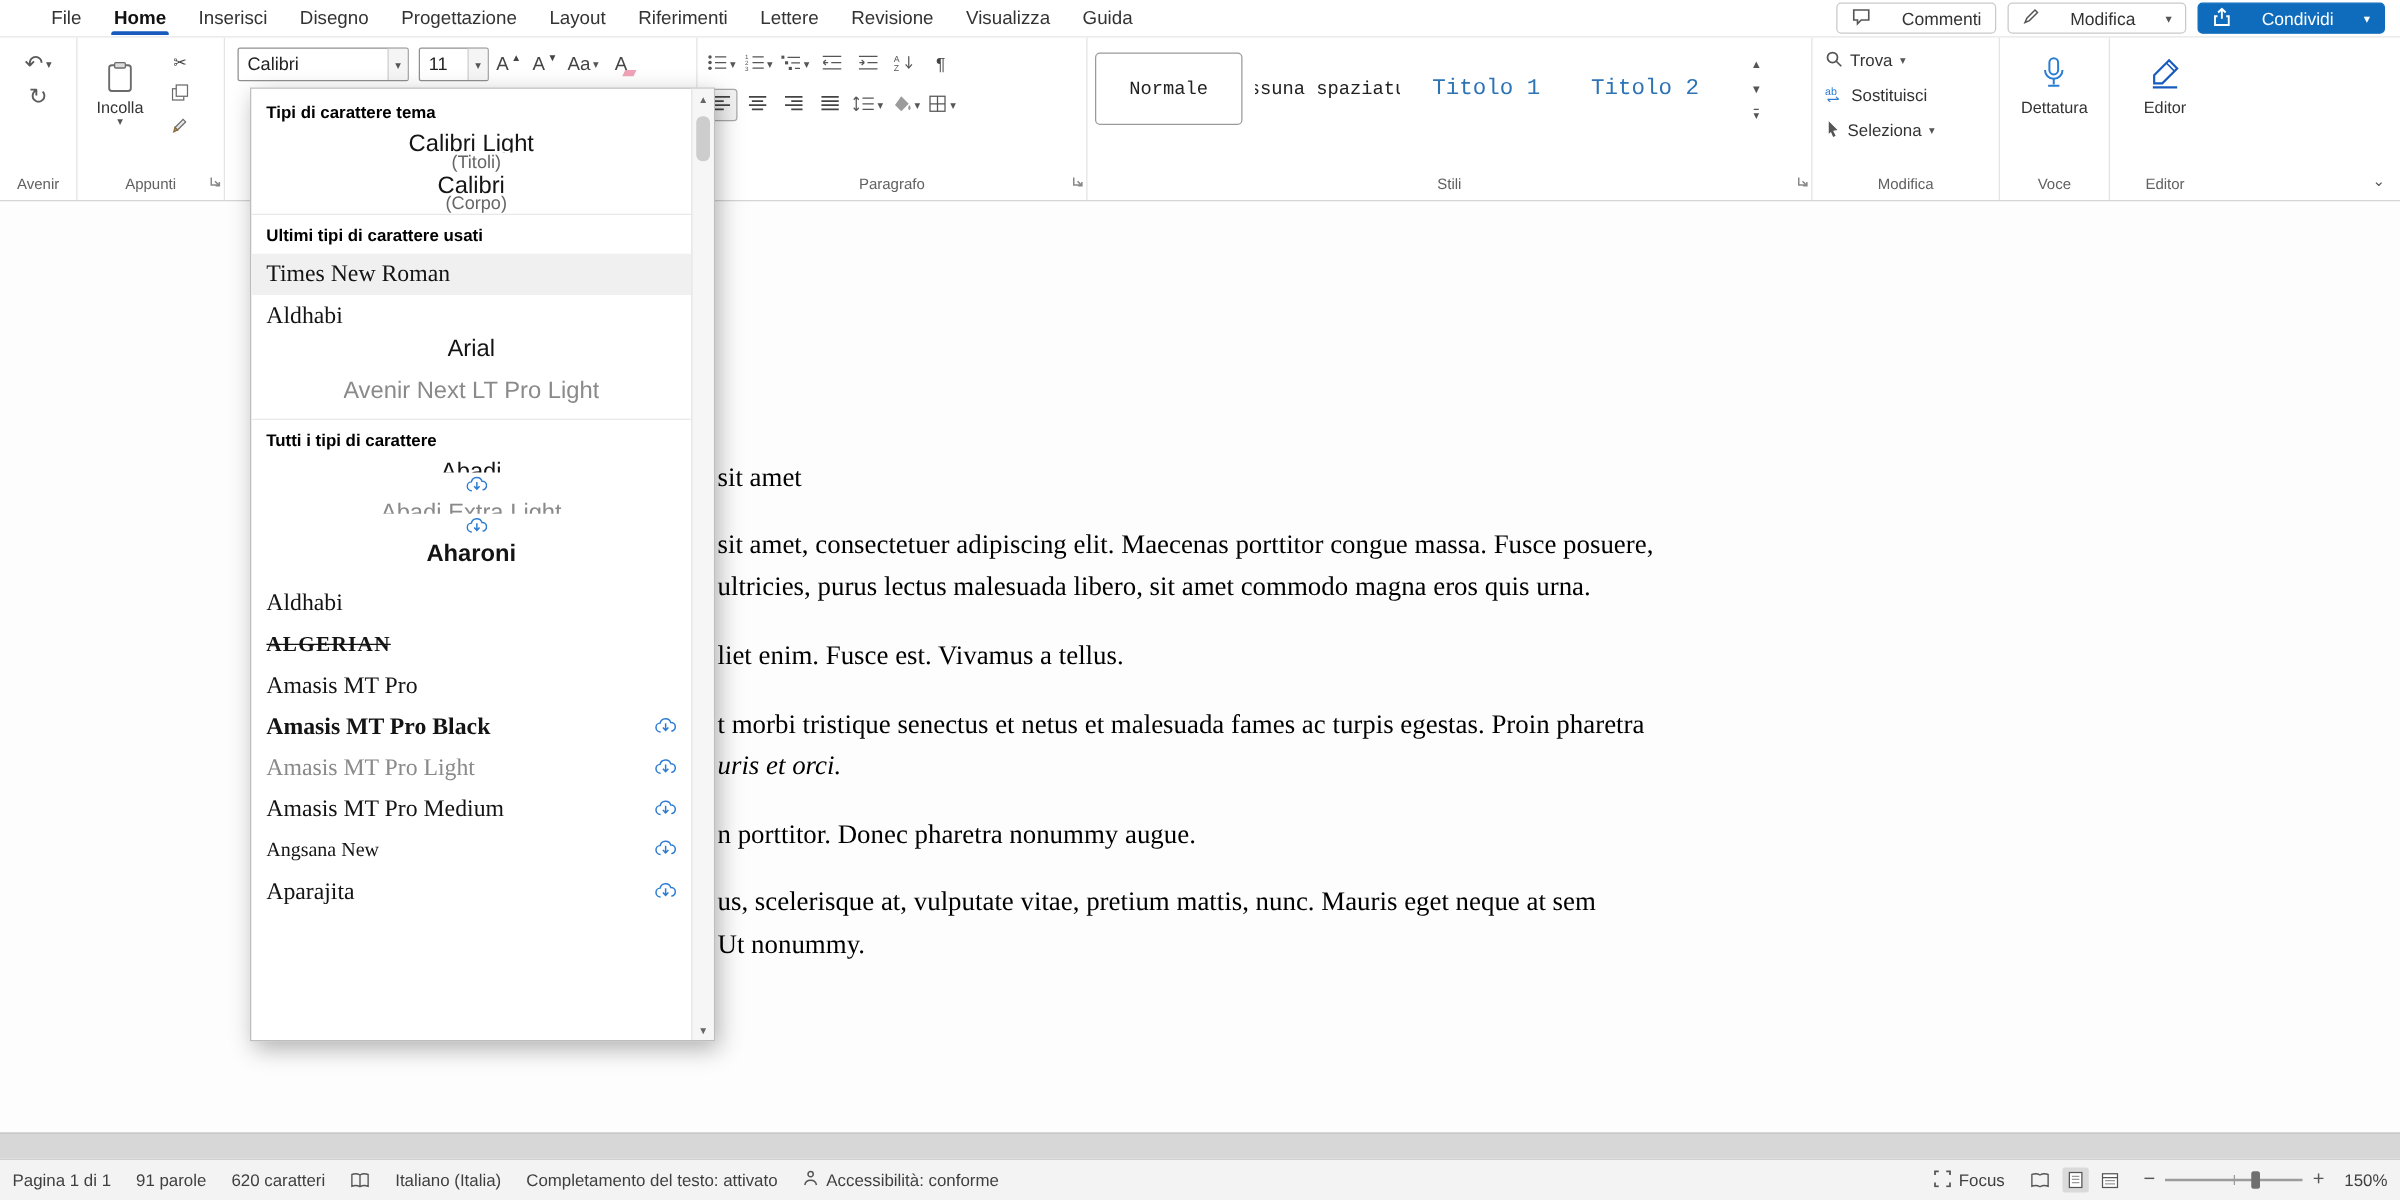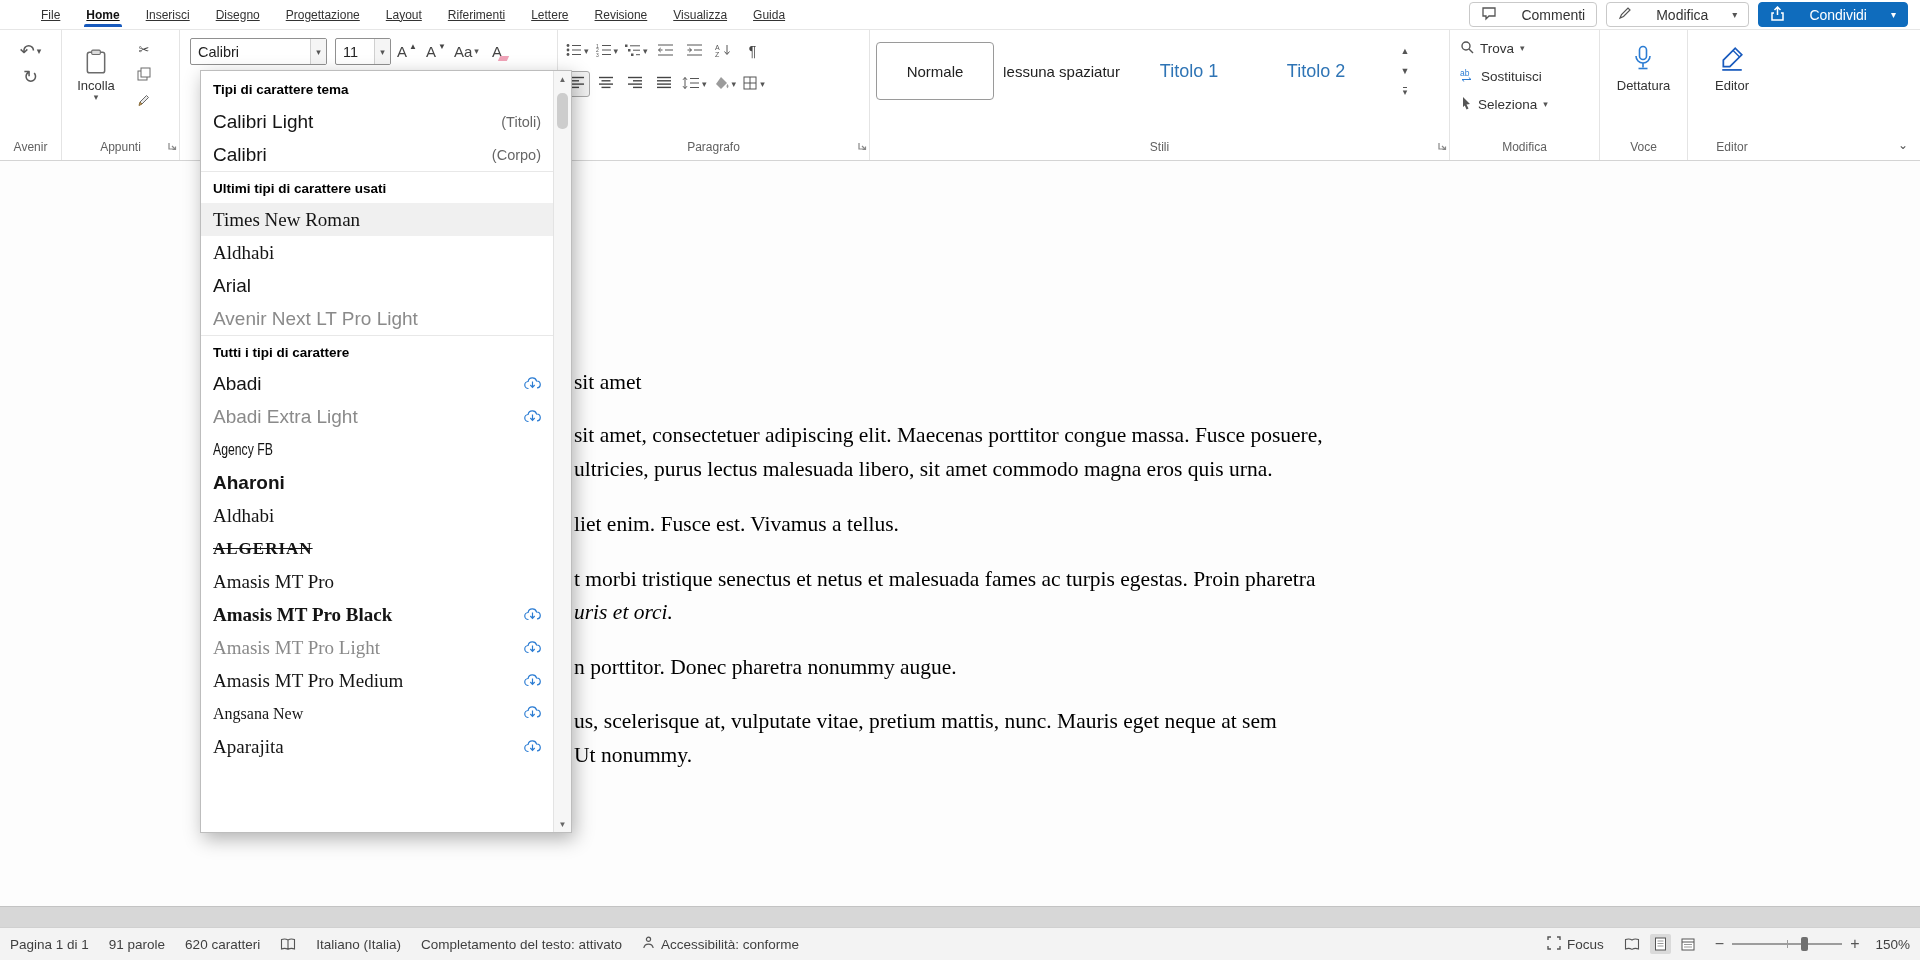--- a/index.html
+++ b/index.html
@@ -3,21 +3,21 @@
 <meta charset="utf-8">
 <style>
   * { box-sizing: border-box; margin: 0; padding: 0; }
   html,body { width:1920px; height:960px; overflow:hidden; background:#fff;
               font-family:"Liberation Sans", sans-serif; color:#262626; }
 
   
   .titlebar { position:absolute; top:0; left:0; right:0; height:30px; background:#fff;
               border-bottom:1px solid #e6e6e6; display:flex; align-items:center; z-index:20; }
   .menu-tabs { display:flex; margin-left:28px; height:100%; align-items:center; }
-  .menu-tab { position:relative; padding:5px 13px; font-size:12px; color:#333; cursor:default;text-decoration:underline; }
+  .menu-tab { position:relative; padding:5px 13px; font-size:15px; color:#333; cursor:default; }
   .menu-tab.active { font-weight:700; color:#111; }
   .menu-tab.active::after { content:""; position:absolute; left:11px; right:11px; bottom:0;
               height:3px; background:#185abd; border-radius:2px 2px 0 0; }
   .tb-right { margin-left:auto; display:flex; align-items:center; gap:9px; margin-right:12px; }
   .tb-btn { display:flex; align-items:center; gap:24px; height:25px; padding:0 11px; font-size:14px;
             border:1px solid #c9c9c9; border-radius:4px; background:#fff; color:#333; }
   .tb-btn .chev { font-size:10px; color:#555; }
   .share-btn { background:#0f6cbd; border-color:#0f6cbd; color:#fff; }
   .share-btn .chev { color:#fff; }
 
@@ -83,21 +83,21 @@
                    border:1px solid #bdbdbd; box-shadow:3px 6px 18px rgba(0,0,0,.3); z-index:60;
                    display:flex; }
   .dd-list { flex:1; overflow:hidden; position:relative; padding-top:2px; }
   .dd-header { font-size:13.5px; font-weight:700; color:#000; padding:9px 12px 4px; height:32px; }
   .dd-header.sep { border-top:1px solid #e8e8e8; }
   .dd-item { display:flex; align-items:center; height:33px; padding:0 12px; font-size:19px; color:#141414; }
   .dd-item.selected { background:#f0f0f0; }
   .dd-label { flex:1; white-space:nowrap; overflow:hidden; }
   .dd-right { font-family:"Liberation Sans",sans-serif; font-size:14.5px; color:#666; margin-left:8px; }
   .dd-cloud { margin-left:8px; flex:0 0 auto; }
-  .f-sans  { font-family:"Liberation Sans",sans-serif; }
+  .f-sans  { font-family:"Liberation Sans",sans-serif;flex-direction:column; }
   .f-serif { font-family:"Liberation Serif",serif; }
   .f-light .dd-label { font-weight:300; }
   .f-gray  { color:#8a8a8a; }
   .f-bold  { font-weight:700; }
   .f-cond .dd-label { transform:scaleX(.72); transform-origin:left center; font-size:17px; }
   .f-caps .dd-label { font-variant:small-caps; letter-spacing:1px; text-decoration:line-through; font-size:17px; font-weight:600; }
   .f-small { font-size:16px; }
   .dd-partial { position:absolute; bottom:0; left:0; right:0; height:8px; overflow:hidden;
                 text-align:center; font-size:14px; color:#777; letter-spacing:2px; }
   .dd-scroll { width:18px; background:#f6f6f6; border-left:1px solid #e3e3e3; position:relative; }
@@ -367,21 +367,21 @@
     </div>
     <div class="rgroup-label">Paragrafo</div>
     <span class="launcher"><svg width="10" height="10">
           <path d="M2 2 v6 h6" fill="none" stroke="#888" stroke-width="1.2"></path>
           <path d="M5 5 l3.5 3.5 M8.5 5.5 v3 h-3" fill="none" stroke="#888" stroke-width="1.2"></path>
         </svg></span>
   </div>
 
   <div class="rgroup g-styles">
     <div class="styles-row">
-      <div class="styles-cards" style="display:flex;gap:9px;">
+      <div class="styles-cards" style="display:flex;gap:9px;font-family:Liberation Mono, monospace;">
           <div class="style-card selected">Normale</div>
           <div class="style-card">Nessuna spaziatura</div>
           <div class="style-card heading">Titolo 1</div>
           <div class="style-card heading">Titolo 2</div>
         </div>
       <div class="style-arrows">
         <div class="rbtn">▲</div>
         <div class="rbtn">▼</div>
         <div class="rbtn">
             <span class="gal-expand">▾</span>
@@ -501,23 +501,20 @@
             <path d="M4.5 11.5 a3.5 3.5 0 0 1 -.4 -7 A4.4 4.4 0 0 1 12.6 4 a3.2 3.2 0 0 1 .4 6.9" fill="none" stroke="#2b7cd3" stroke-width="1.2"></path>
             <path d="M8.5 4.5 v5.5 M6.3 8 l2.2 2.3 2.2 -2.3" fill="none" stroke="#2b7cd3" stroke-width="1.2"></path>
           </svg></span>
       </div>
       <div class="dd-item f-sans f-light f-gray">
         <span class="dd-label">Abadi Extra Light</span>
         <span class="dd-cloud"><svg width="17" height="13" viewBox="0 0 17 13">
             <path d="M4.5 11.5 a3.5 3.5 0 0 1 -.4 -7 A4.4 4.4 0 0 1 12.6 4 a3.2 3.2 0 0 1 .4 6.9" fill="none" stroke="#2b7cd3" stroke-width="1.2"></path>
             <path d="M8.5 4.5 v5.5 M6.3 8 l2.2 2.3 2.2 -2.3" fill="none" stroke="#2b7cd3" stroke-width="1.2"></path>
           </svg></span>
-      </div>
-      <div class="dd-item f-sans f-cond">
-        <span class="dd-label">Agency FB</span>
       </div>
       <div class="dd-item f-sans f-bold">
         <span class="dd-label">Aharoni</span>
       </div>
       <div class="dd-item f-serif">
         <span class="dd-label">Aldhabi</span>
       </div>
       <div class="dd-item f-serif f-caps">
         <span class="dd-label">ALGERIAN</span>
       </div>

